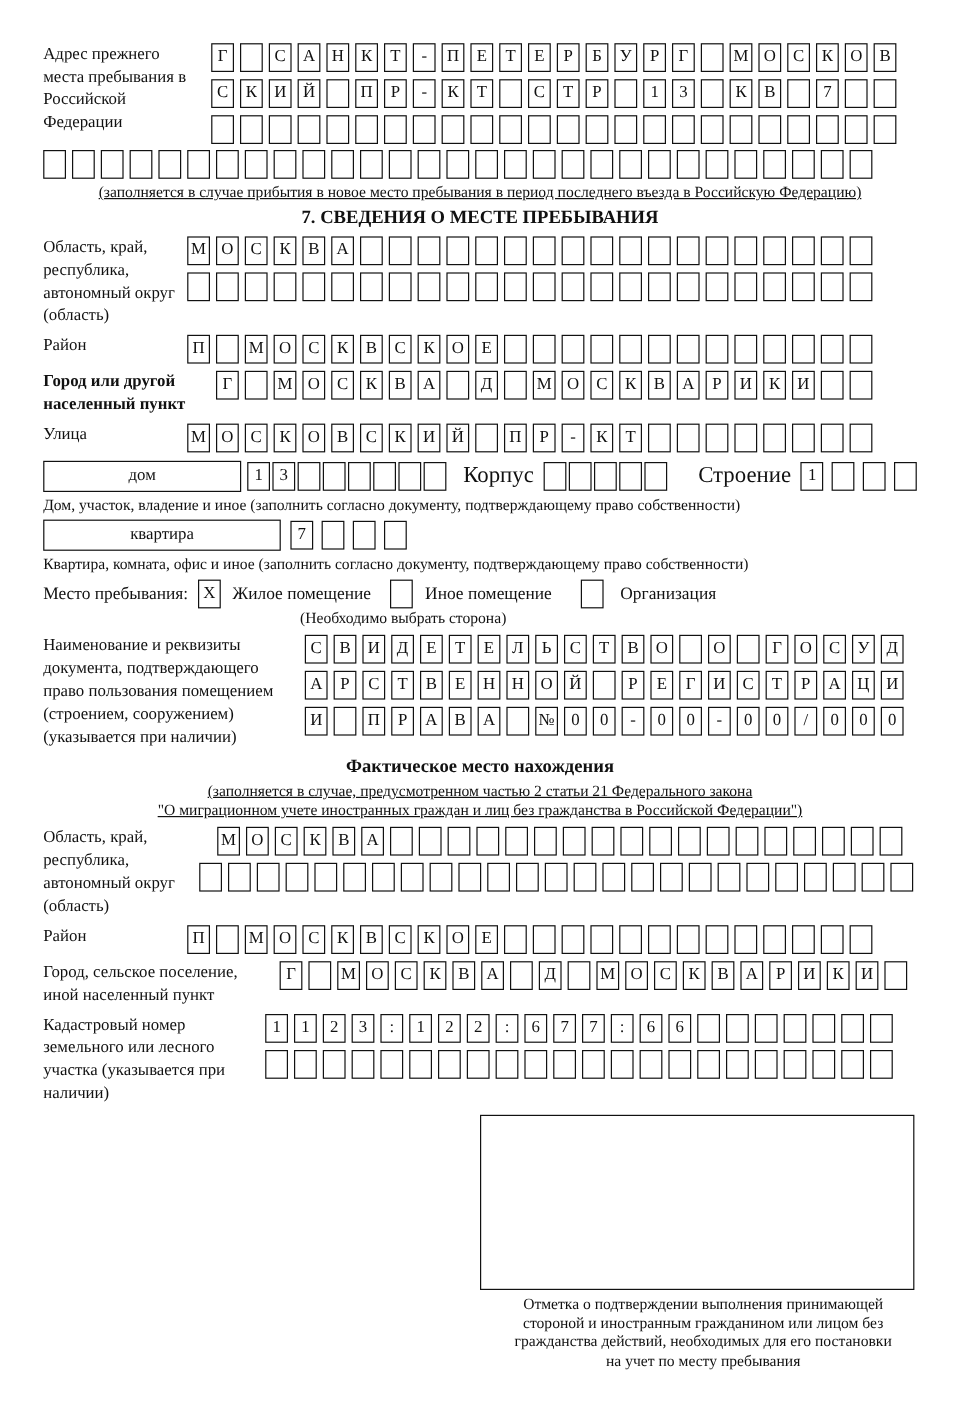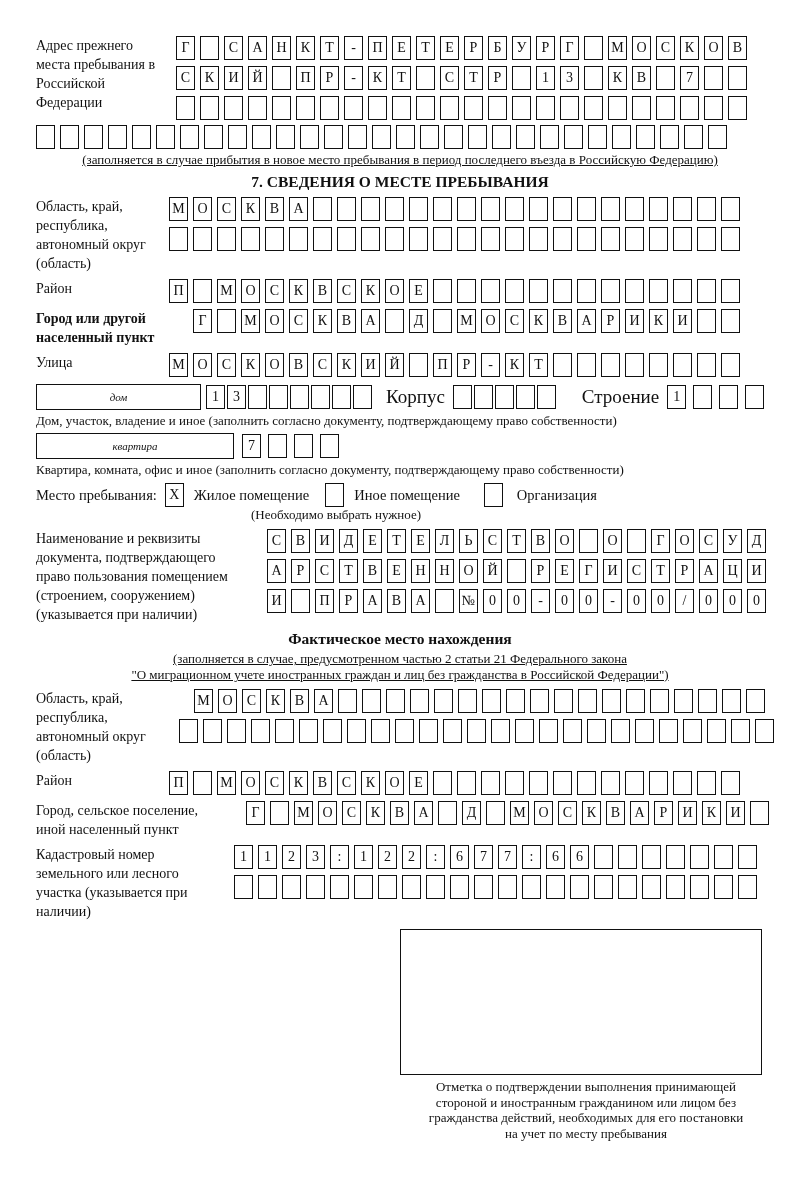--- a/index.html
+++ b/index.html
@@ -32,28 +32,28 @@
   .tight { gap: 2px; }
   .spread { gap: 7px; }
   .shift { margin-left: -15px; }
 
   .fullrow { margin-top: 5px; }
   .caption { font-size: 13px; line-height: 16px; }
   .center { text-align: center; text-decoration: underline; }
   .sec-title { text-align: center; font-weight: bold; font-size: 15.5px; line-height: 19px; }
 
   .mt3 { margin-top: 3px; } .mt4 { margin-top: 4px; } .mt5 { margin-top: 5px; }
-  .mt6 { margin-top: 6px; gap: 13px; } .mt7 { margin-top: 7px; } .mt8 { margin-top: 8px; }
+  .mt6 { margin-top: 6px; } .mt7 { margin-top: 7px; } .mt8 { margin-top: 8px; }
   .mt22 { margin-top: 22px; }
 
   .domrow { display: flex; align-items: center; }
   .wide-box {
     border: 1.6px solid #111; height: 26px;
     display: flex; align-items: center; justify-content: center;
-    font-size: 11px; flex: 0 0 auto; font-style: italic;
+    font-size: 14px; flex: 0 0 auto;
   }
   .dombox { width: 165px; margin-right: 5px; }
   .kvbox  { width: 198px; margin-right: 8px; }
   .inline-lbl { font-size: 19px; flex: 0 0 auto; }
   .ml14 { margin-left: 14px; } .ml12 { margin-left: 26px; } .ml8 { margin-left: 8px; }
   .ml10 { margin-left: 10px; } .ml16 { margin-left: 16px; } .ml24 { margin-left: 24px; }
 
   .mestorow { display: flex; align-items: center; font-size: 14.5px; }
   .cbox {
     width: 19px; height: 24px; border: 1.7px solid #111; flex: 0 0 auto;
@@ -384,21 +384,21 @@
     <span class="ml10">Жилое помещение</span>
     <span class="cbox ml16">
         <span></span>
       </span>
     <span class="ml10">Иное помещение</span>
     <span class="cbox ml24">
         <span></span>
       </span>
     <span class="ml14">Организация</span>
   </div>
-  <div class="caption mesto-note">(Необходимо выбрать нужное)</div>
+  <div class="caption mesto-note">(Необходимо выбрать сторона)</div>
 
   <div class="fld mt6">
     <div class="lbl w218">Наименование и реквизиты документа, подтверждающего право пользования помещением (строением, сооружением) (указывается при наличии)</div>
     <div class="rows">
       <div class="cellrow">
           <span class="cell">С</span>
           <span class="cell">В</span>
           <span class="cell">И</span>
           <span class="cell">Д</span>
           <span class="cell">Е</span>

